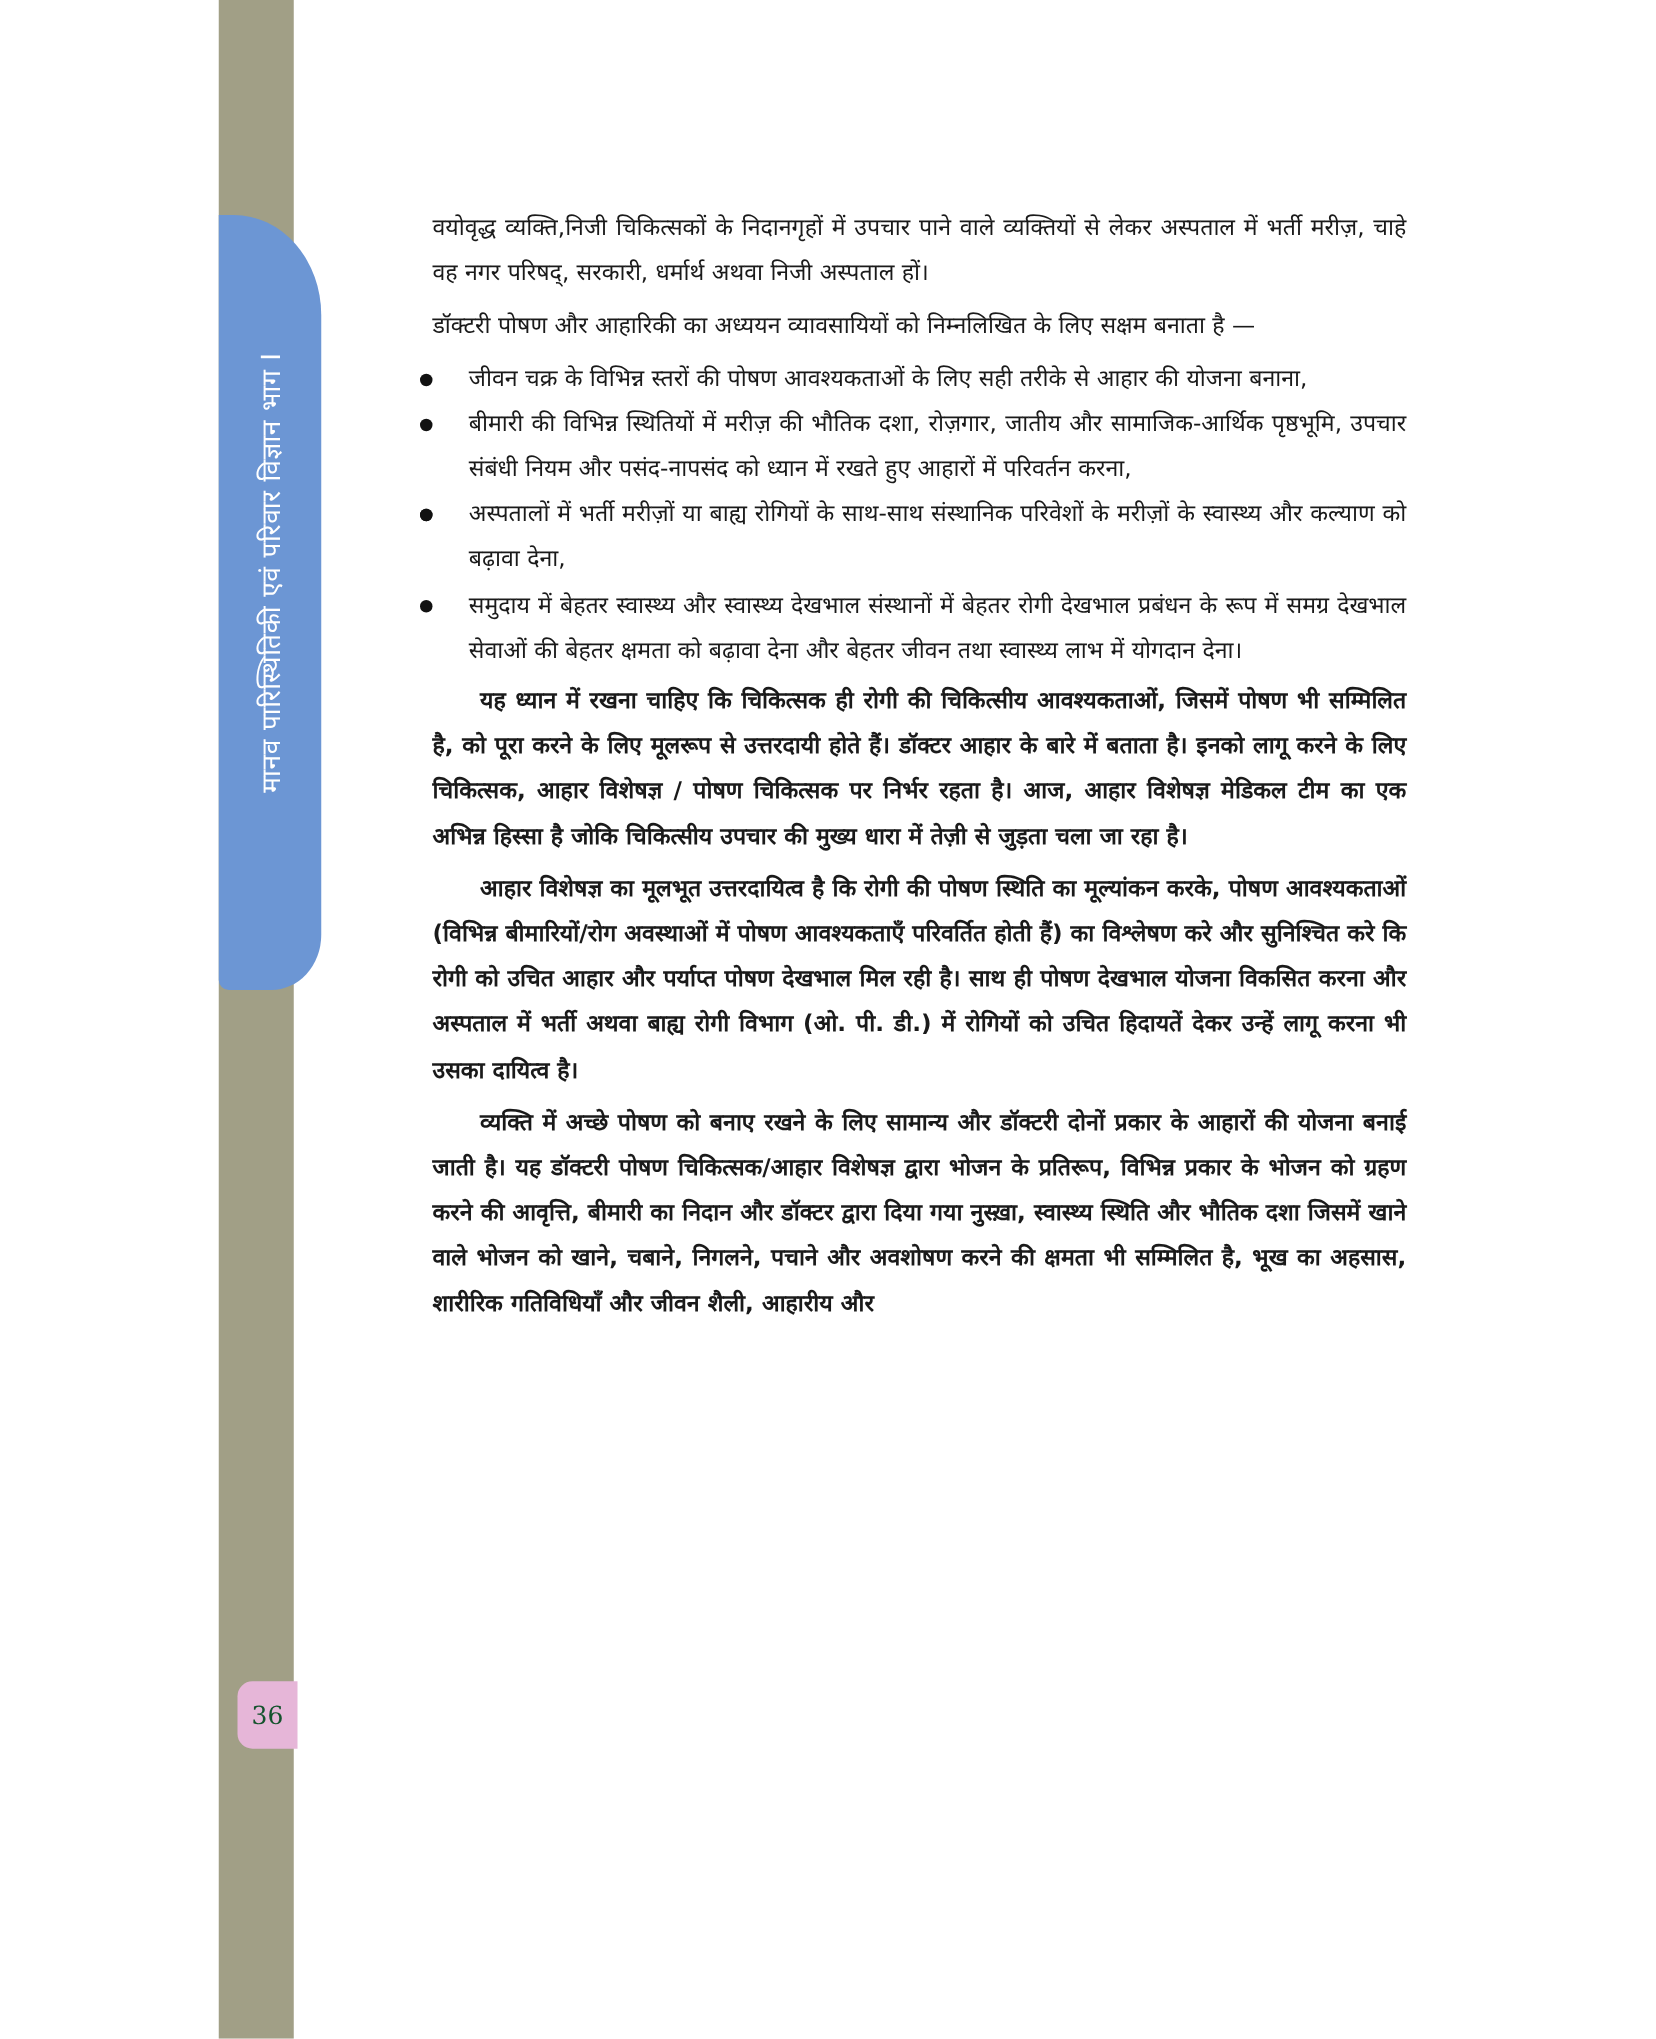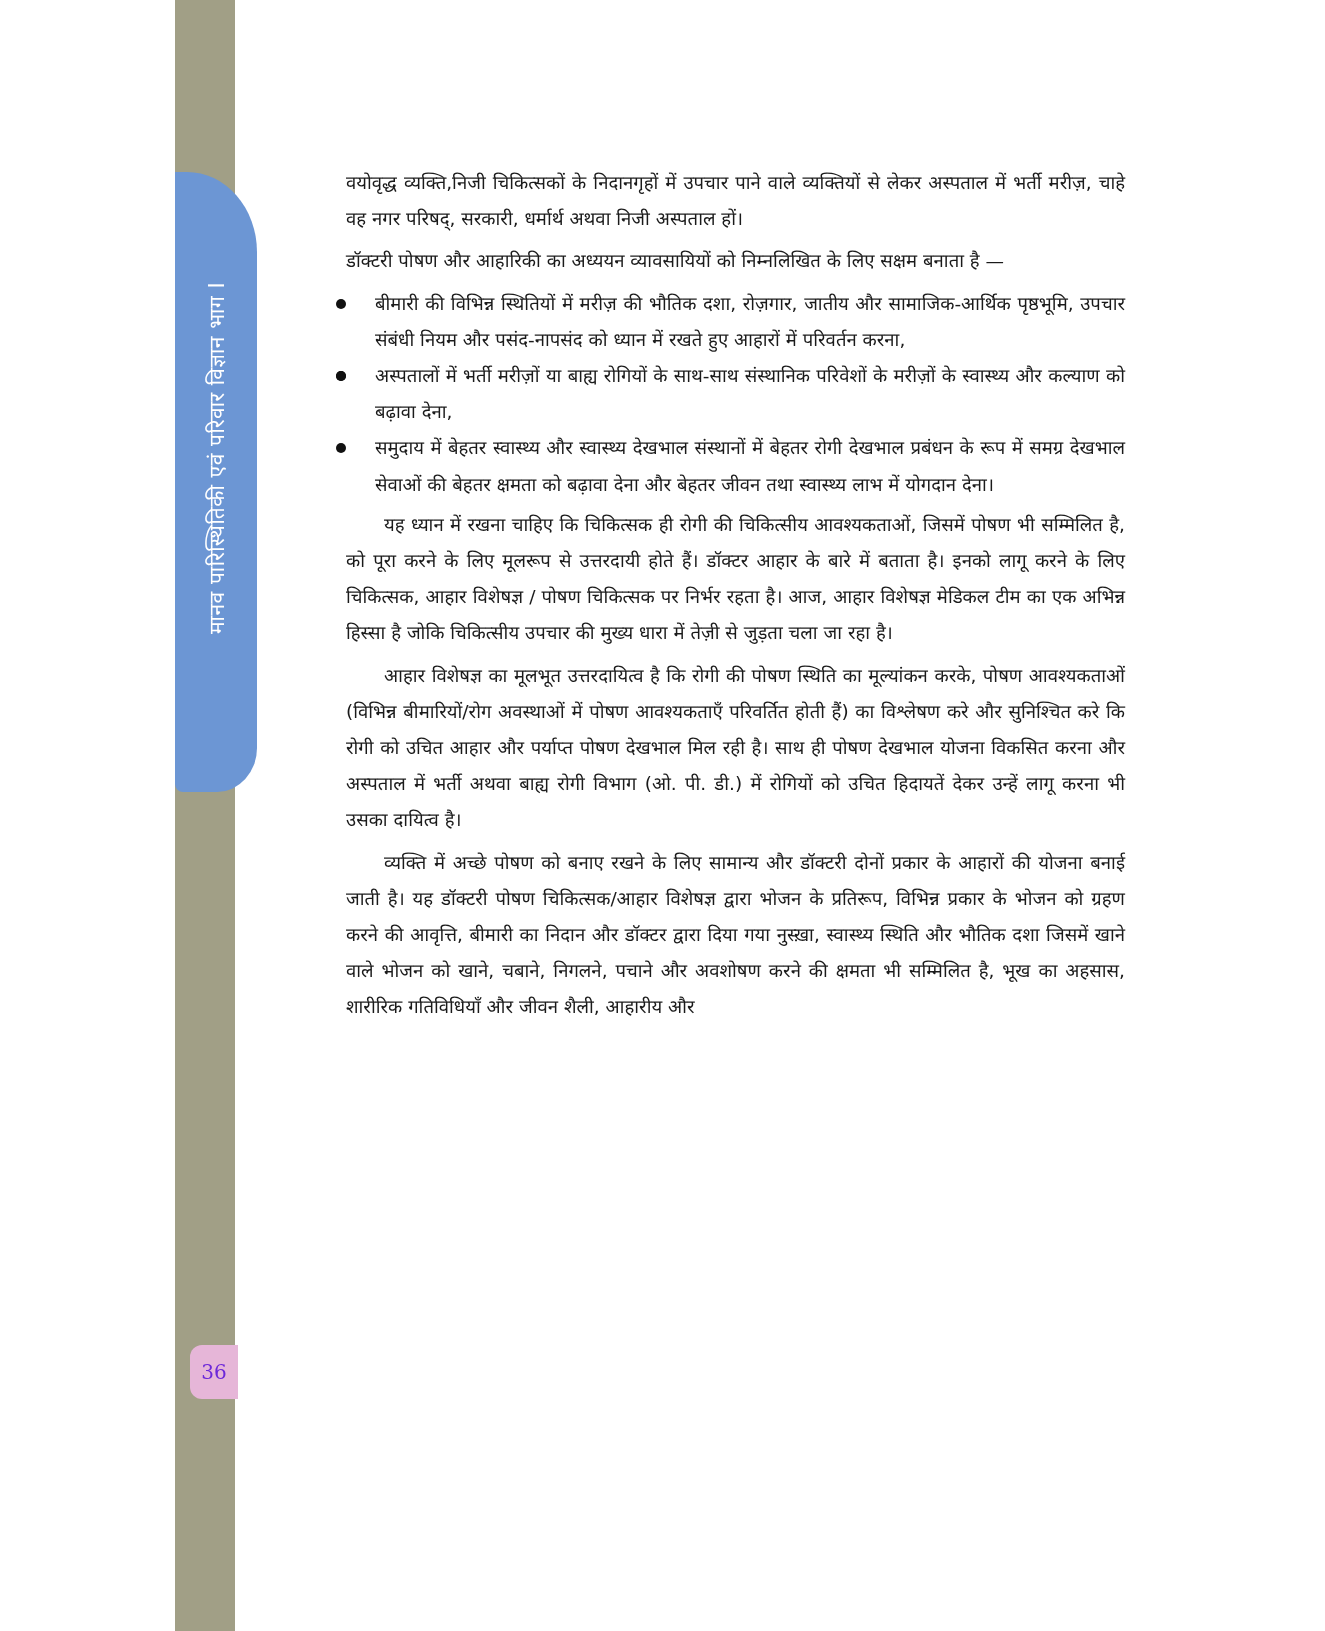--- a/index.html
+++ b/index.html
@@ -55,37 +55,38 @@
       background: #e6b6d8;
       border-top-left-radius: 12px;
       border-bottom-left-radius: 12px;
       display: flex;
       align-items: center;
       justify-content: center;
     }
     .page-number {
       font-family: "DejaVu Serif", serif;
       font-size: 20px;
-      color: #6d28d9;
+      color: #14532d;
     }
     .content {
       position: absolute;
       left: 330px;
       top: 165px;
       width: 795px;
       font-family: "DejaVu Sans", sans-serif;
       font-size: 18.5px;
       line-height: 36.2px;
       text-align: justify;
     }
     .content p {
       margin: 0 0 6px 16px;
     }
     .content p.indent {
       text-indent: 38px;
+      font-weight: bold;
     }
     .bullet-list {
       list-style: none;
       margin: 0 0 4px 0;
       padding: 0;
     }
     .bullet-list li {
       position: relative;
       padding-left: 45px;
       margin: 0;
@@ -113,20 +114,24 @@
   <span class="page-number">36</span>
 </div>
 
 <div class="content">
   <p>वयोवृद्ध व्यक्ति,निजी चिकित्सकों के निदानगृहों में उपचार पाने वाले व्यक्तियों से लेकर अस्पताल में भर्ती मरीज़, चाहे वह नगर परिषद्, सरकारी, धर्मार्थ अथवा निजी अस्पताल हों।</p>
   <p>डॉक्टरी पोषण और आहारिकी का अध्ययन व्यावसायियों को निम्नलिखित के लिए सक्षम बनाता है —</p>
 
   <ul class="bullet-list">
     <li>
       <span class="bullet-dot"></span>
+      <span>जीवन चक्र के विभिन्न स्तरों की पोषण आवश्यकताओं के लिए सही तरीके से आहार की योजना बनाना,</span>
+    </li>
+    <li>
+      <span class="bullet-dot"></span>
       <span>बीमारी की विभिन्न स्थितियों में मरीज़ की भौतिक दशा, रोज़गार, जातीय और सामाजिक-आर्थिक पृष्ठभूमि, उपचार संबंधी नियम और पसंद-नापसंद को ध्यान में रखते हुए आहारों में परिवर्तन करना,</span>
     </li>
     <li>
       <span class="bullet-dot"></span>
     </li>
     <li>
       <span class="bullet-dot"></span>
       <span>अस्पतालों में भर्ती मरीज़ों या बाह्य रोगियों के साथ-साथ संस्थानिक परिवेशों के मरीज़ों के स्वास्थ्य और कल्याण को बढ़ावा देना,</span>
     </li>
     <li>

